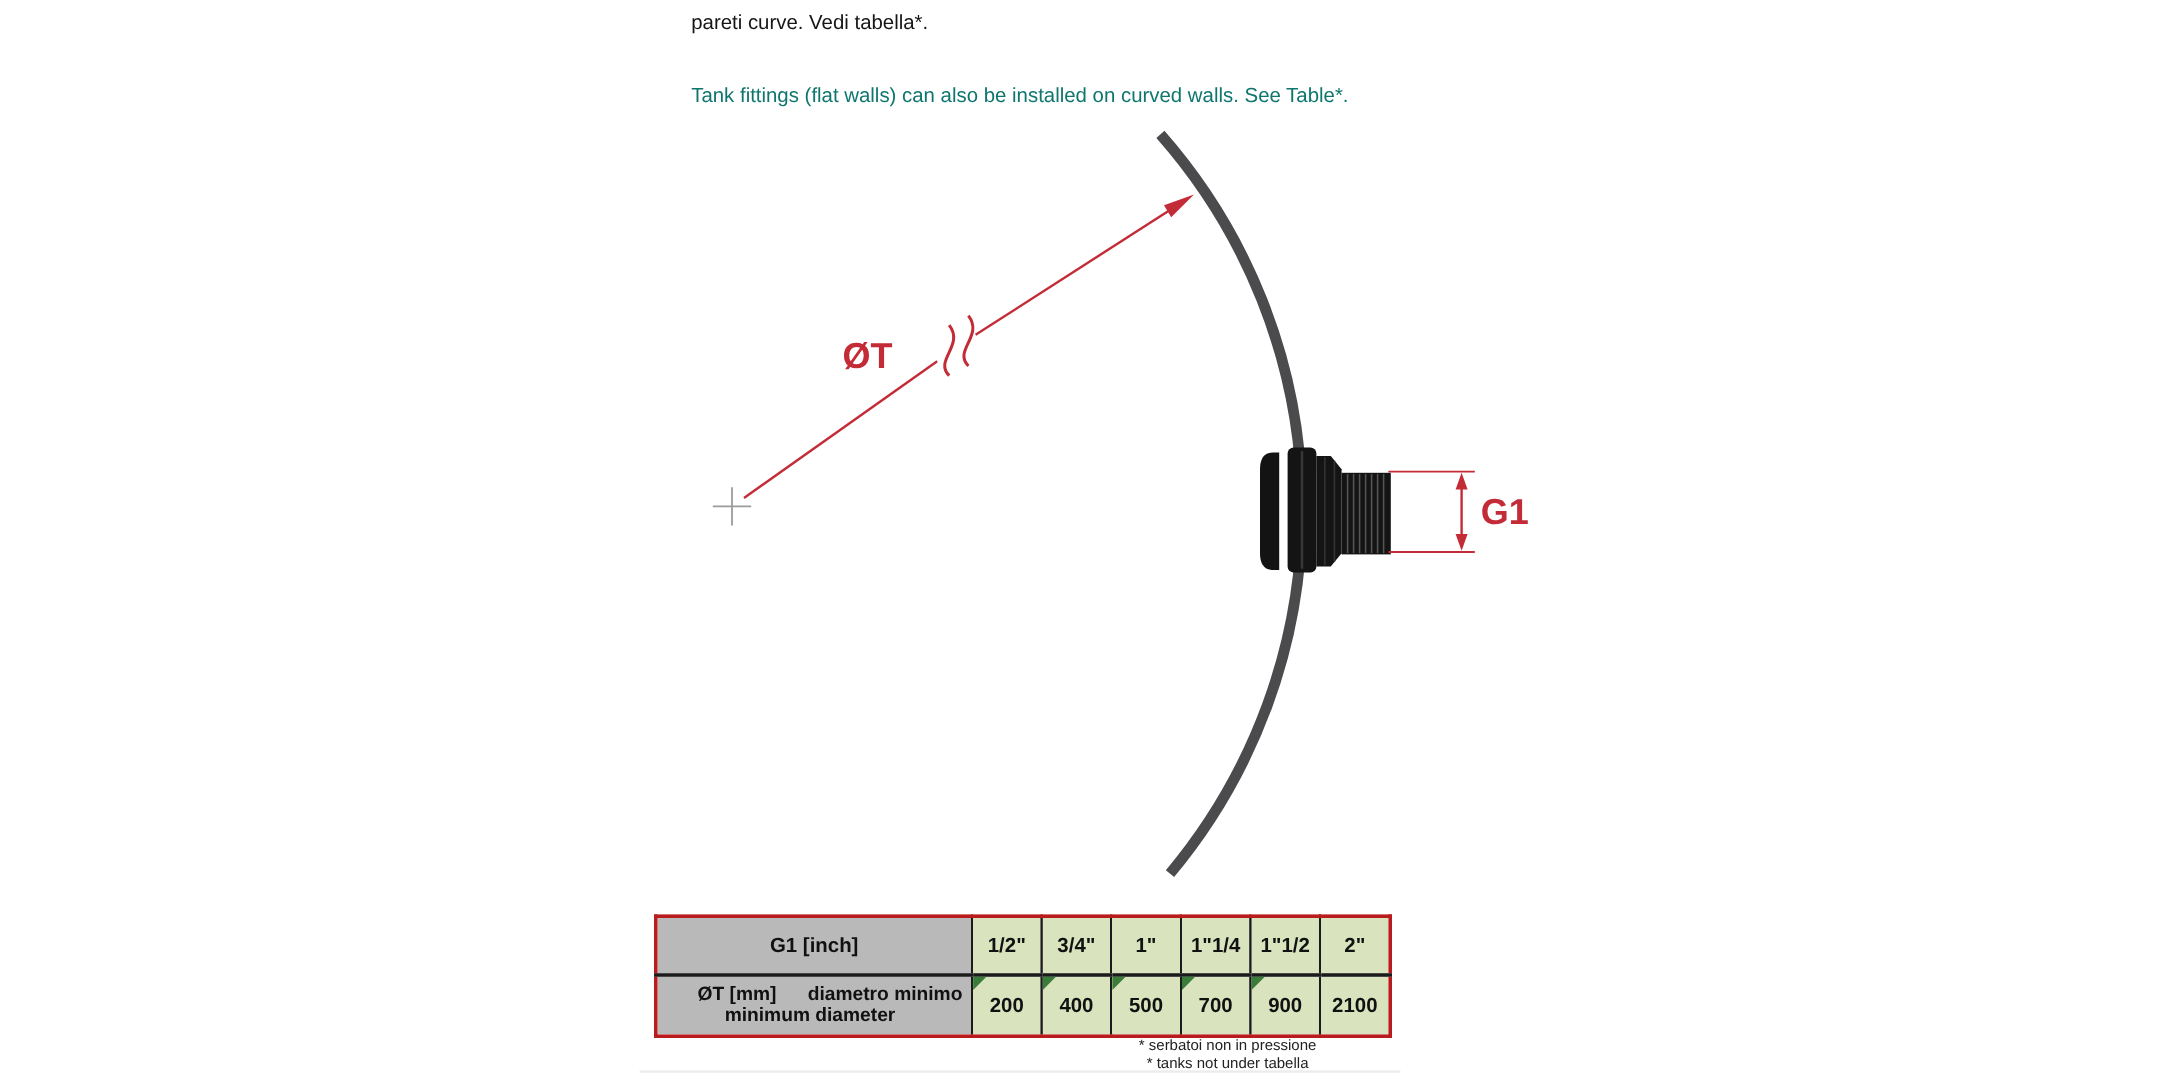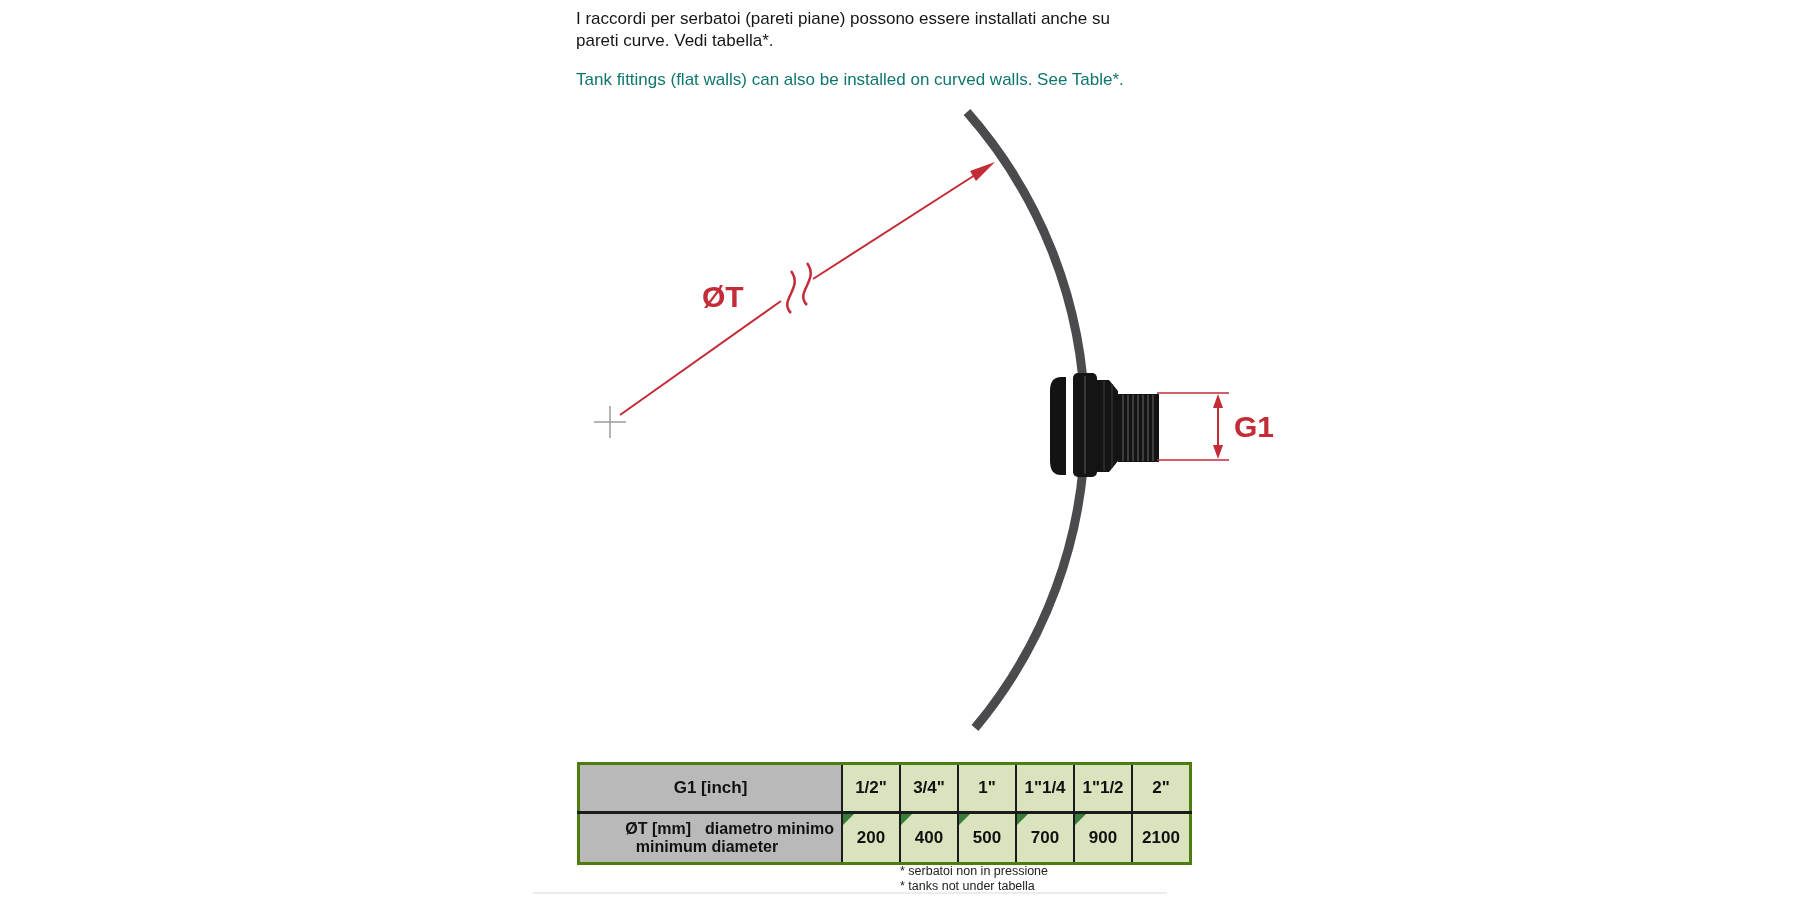--- a/index.html
+++ b/index.html
@@ -5,45 +5,44 @@
   html,body{margin:0;padding:0;background:#ffffff;}
   #page{position:relative;width:1800px;height:900px;background:#ffffff;overflow:hidden;
         font-family:"Liberation Sans",sans-serif;color:#1a1a1a;}
   .intro{position:absolute;left:576px;top:8px;font-size:17px;line-height:22px;color:#161616;}
   .intro-en{position:absolute;left:576px;top:69px;font-size:17px;line-height:22px;color:#0f766e;}
   svg text{font-family:"Liberation Sans",sans-serif;}
   .dim-label{font-size:30px;font-weight:bold;fill:#c32b36;}
 
   
   .spec-table{position:absolute;left:545px;top:762px;border-collapse:collapse;table-layout:fixed;
-              border:3px solid #4d7c0f;margin-left:32px;}
+              border:3px solid #b91c1c;}
   .spec-table td{border:2px solid #1b1b1b;text-align:center;vertical-align:middle;
                  font-weight:bold;font-size:17px;color:#111;padding:0;position:relative;}
   .spec-table tr:first-child td{border-bottom-width:3px;height:46px;}
   .spec-table tr:last-child td{height:48px;}
   .col-head{width:261px;}
   .col-val{width:56px;}
   .cell-gray{background:#b9b9b9;}
   .cell-green{background:#d9e4bf;}
-  .rowhead-line1{display:flex;justify-content:flex-end;align-items:baseline;gap:14px;
+  .rowhead-line1{display:flex;justify-content:flex-end;align-items:baseline;gap:26px;
                  padding-right:7px;font-size:16px;}
   .rowhead-line2{text-align:center;padding-right:7px;font-size:16px;}
   .marker{position:absolute;top:0;left:0;width:0;height:0;
           border-top:11px solid #3a7d3a;border-right:11px solid transparent;}
-  .footnotes{position:absolute;left:900px;top:864px;width:246px;text-align:left;
+  .footnotes{position:absolute;left:900px;top:864px;width:246px;text-align:center;
              font-size:12.5px;line-height:15px;color:#222;}
   .page-edge-line{position:absolute;left:533px;top:892px;width:634px;height:2px;background:#ececec;}
 </style>
 </head>
 <body>
 
 <div id="page">
 
   <div class="intro">
-    <div>I raccordi per serbatoi (pareti piane) possono essere installati anche su</div>
     <div>pareti curve. Vedi tabella*.</div>
   </div>
   <div class="intro-en">Tank fittings (flat walls) can also be installed on curved walls. See Table*.</div>
 
   <svg width="1800" height="900" viewBox="0 0 1800 900" style="position:absolute;left:0;top:0;">
 
     <path d="M 1066 377 L 1061 377 Q 1050 377 1050 391 L 1050 461 Q 1050 475 1061 475 L 1066 475 Z" fill="#131313"></path>
 
     <path d="M 967 112 A 473 473 0 0 1 975 728" fill="none" stroke="#4b4b4d" stroke-width="9"></path>
 

